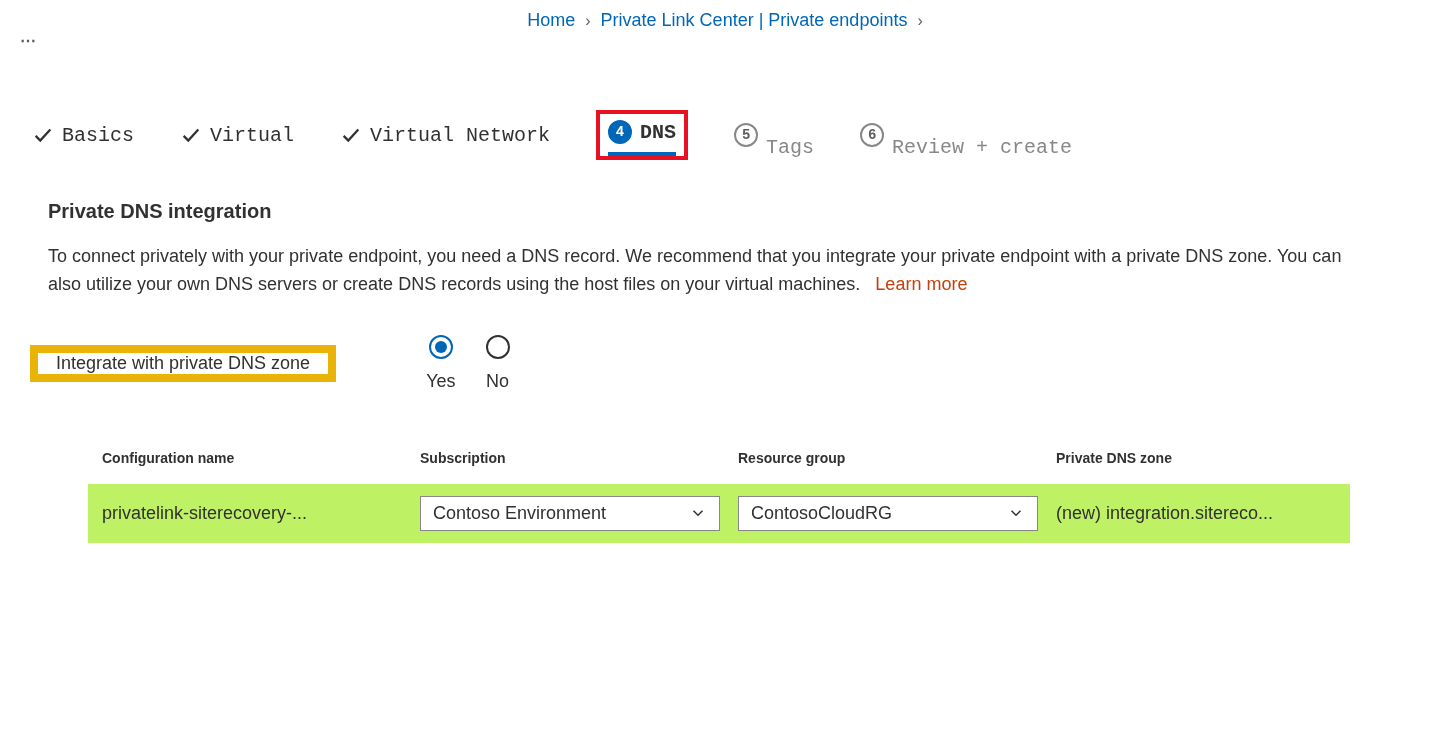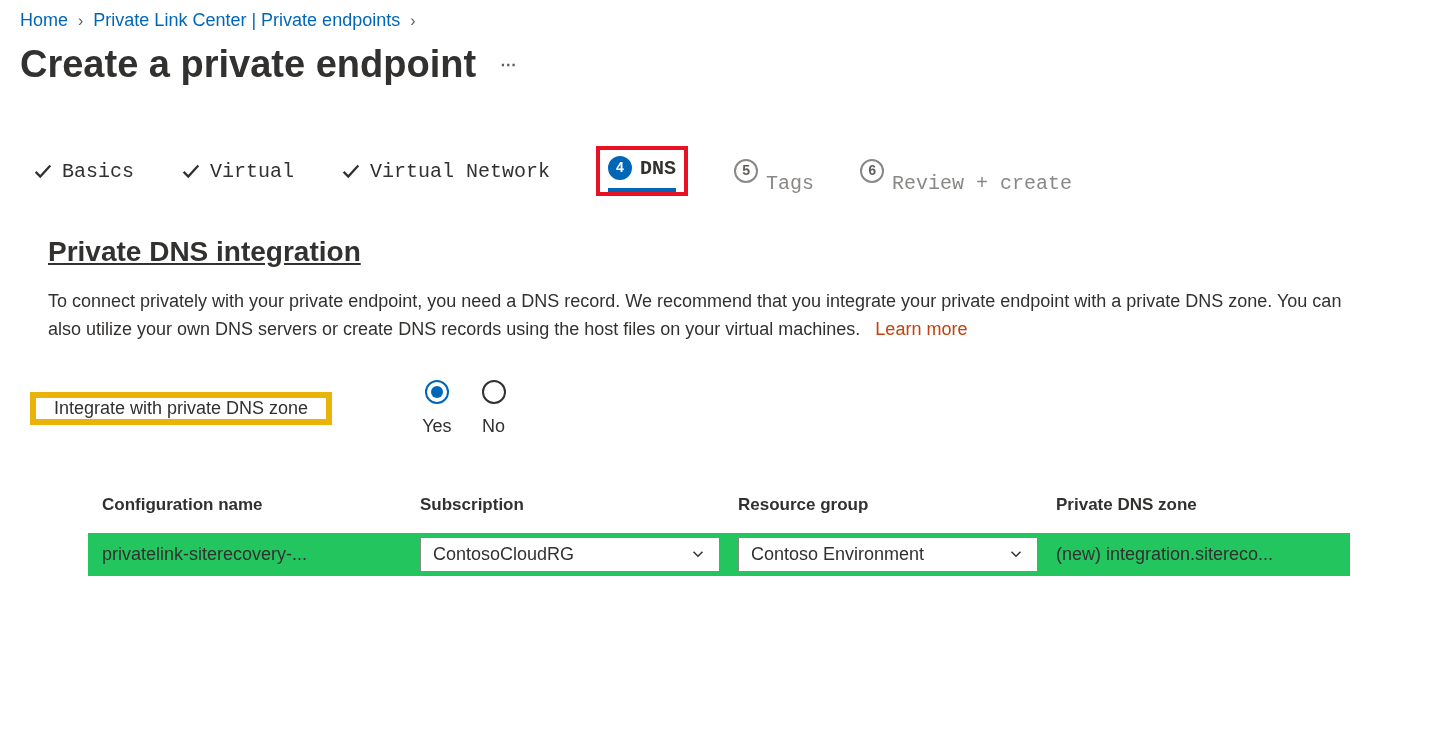--- a/index.html
+++ b/index.html
@@ -8,21 +8,21 @@
     font-size: 16px;
     color: #323130;
     background: #fff;
     padding: 10px 20px;
   }
   .breadcrumb {
     display: flex;
     align-items: center;
     gap: 10px;
     font-size: 18px;
-    margin-bottom: 12px;
+    justify-content: center;
   }
   .breadcrumb a { color: #0067b8; text-decoration: none; cursor: pointer; }
   .breadcrumb .chev { color: #605e5c; font-size: 16px; }
   .title-row { display: flex; align-items: center; gap: 24px; margin-bottom: 60px; }
   .page-title { font-size: 38px; font-weight: 600; }
   .more-dots { color: #605e5c; letter-spacing: 2px; font-weight: 700; cursor: pointer; }
   .wizard-tabs {
     display: flex;
     align-items: center;
     gap: 46px;
@@ -42,48 +42,48 @@
   .wtab.active .label-active { color: #323130; font-weight: 600; }
   .wtab.active { border-bottom: 4px solid #0067b8; padding-bottom: 8px; }
   .wtab.future .num-circle { background: #fff; color: #605e5c; border: 2px solid #8a8886; }
   .wtab.future .label-future { color: #8a8886; margin-top: 24px; }
   .highlight-box-tab {
     border: 4px solid #e81123;
     padding: 6px 8px 0 8px;
     display: inline-flex;
   }
   .section { padding-left: 28px; max-width: 1330px; }
-  .section-title { font-size: 28px; font-weight: 600; margin-bottom: 20px; text-decoration: underline; }
+  .section-title { font-size: 20px; font-weight: 600; margin-bottom: 20px; }
   .section-desc { font-size: 18px; line-height: 1.55; margin-bottom: 36px; }
   .section-desc a { color: #c2410c; text-decoration: none; cursor: pointer; }
   .field-row { display: flex; align-items: center; gap: 90px; margin-bottom: 40px; }
   .highlight-box-label {
-    border: 6px solid #eab308;
+    border: 8px solid #eab308;
     padding: 0 18px;
     font-size: 18px;
     margin-left: -18px;
   }
   .radio-group { display: flex; align-items: center; gap: 30px; font-size: 18px; }
   .radio-opt { display: flex; align-items: center; gap: 12px; cursor: pointer; flex-direction: column; }
   .radio-circle {
     width: 24px; height: 24px; border-radius: 50%;
     border: 2px solid #323130; display: inline-flex;
     align-items: center; justify-content: center; background: #fff;
   }
   .radio-opt.selected .radio-circle { border-color: #0067b8; }
   .radio-dot { width: 12px; height: 12px; border-radius: 50%; background: #0067b8; }
   .table-wrap { margin-left: 40px; margin-top: 20px; }
   .thead-row, .tbody-row {
     display: grid;
     grid-template-columns: 300px 300px 300px 300px;
     gap: 18px;
     align-items: center;
   }
-  .thead-row { font-size: 17px; font-weight: 600; padding: 18px 14px; }
-  .tbody-row { background: #22c55e; padding: 4px 14px; font-size: 18px; }
+  .thead-row { font-size: 14px; font-weight: 600; padding: 18px 14px; }
+  .tbody-row { background: #bef264; padding: 12px 14px; font-size: 18px; }
   .tbody-row .cell-text {
     white-space: nowrap; overflow: hidden; text-overflow: ellipsis;
   }
   .select-box {
     display: flex; align-items: center; justify-content: space-between;
     border: 1px solid #8a8886; background: #fff;
     padding: 6px 12px; font-size: 18px; cursor: pointer;
     width: 100%;
   }
   .select-box .chev-down { flex-shrink:0; }
@@ -93,21 +93,20 @@
 <body>
 
 <nav class="breadcrumb">
   <a>Home</a>
   <span class="chev">›</span>
   <a>Private Link Center | Private endpoints</a>
   <span class="chev">›</span>
 </nav>
 
 <div class="title-row">
-  <h1 class="page-title">Create a private endpoint</h1>
   <span class="more-dots">⋯</span>
 </div>
 
 <div class="wizard-tabs">
 
   <div class="wtab">
     <svg class="check" viewBox="0 0 24 24" fill="none" stroke="#323130" stroke-width="2.5">
         <polyline points="4 13 9 18 20 6"></polyline>
       </svg>
     <span class="label-done">Basics</span>
@@ -175,28 +174,28 @@
   <div class="table-wrap">
     <div class="thead-row">
       <div>Configuration name</div>
       <div>Subscription</div>
       <div>Resource group</div>
       <div>Private DNS zone</div>
     </div>
     <div class="tbody-row">
       <div class="cell-text">privatelink-siterecovery-...</div>
       <div class="select-box">
+        <span class="sel-text">Contoso Environment</span>
+        <svg class="chev-down" width="18" height="18" viewBox="0 0 24 24" fill="none" stroke="#323130" stroke-width="2">
+            <polyline points="6 9 12 15 18 9"></polyline>
+          </svg>
+      </div>
+      <div class="select-box">
         <span class="sel-text">ContosoCloudRG</span>
         <svg class="chev-down" width="18" height="18" viewBox="0 0 24 24" fill="none" stroke="#323130" stroke-width="2">
             <polyline points="6 9 12 15 18 9"></polyline>
           </svg>
       </div>
-      <div class="select-box">
-        <span class="sel-text">Contoso Environment</span>
-        <svg class="chev-down" width="18" height="18" viewBox="0 0 24 24" fill="none" stroke="#323130" stroke-width="2">
-            <polyline points="6 9 12 15 18 9"></polyline>
-          </svg>
-      </div>
       <div class="cell-text">(new) integration.sitereco...</div>
     </div>
   </div>
 
 </div>
 
 </body></html>

